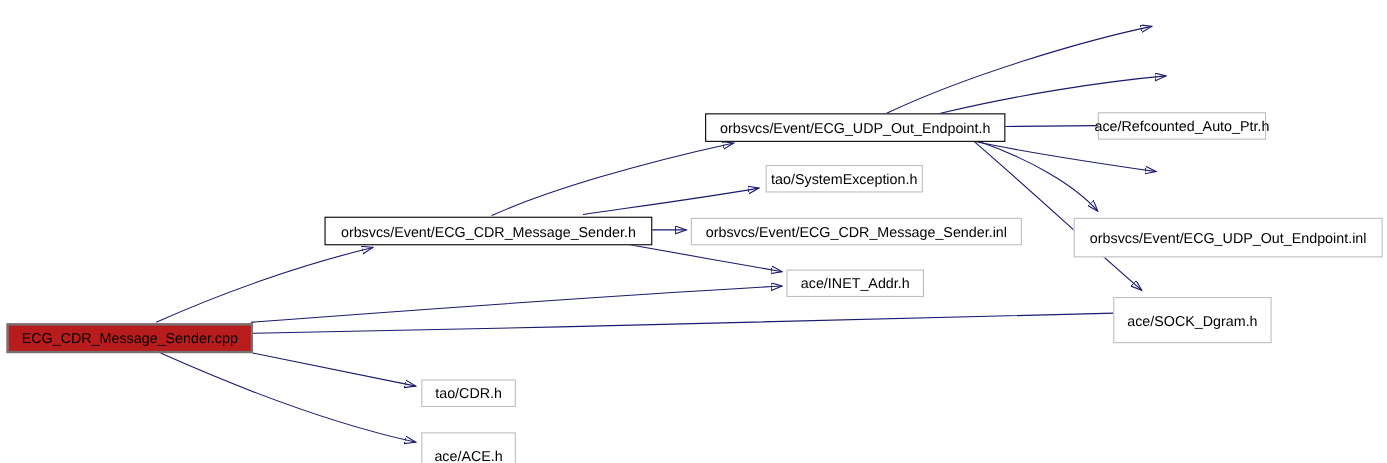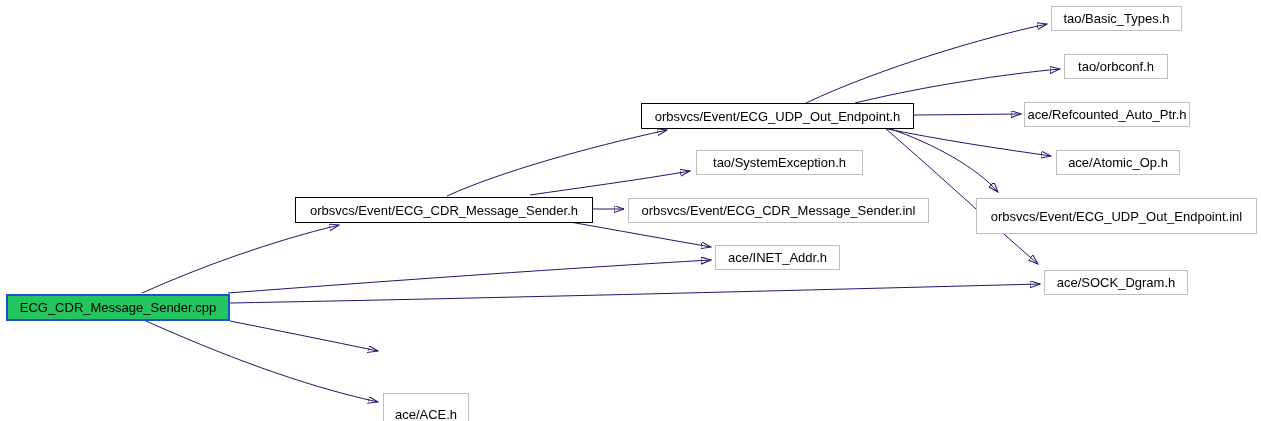--- a/index.html
+++ b/index.html
@@ -14,21 +14,21 @@
   svg.edges path{fill:none;stroke:#191970;stroke-width:1;}
   .node{
     position:absolute;
     box-sizing:border-box;
     display:flex;align-items:center;justify-content:center;
     font-size:13px;line-height:1;color:#000000;
     background:#ffffff;border:1px solid #bebebe;
     white-space:nowrap;
   }
   .node.internal{border:1px solid #000000;}
-  .node.root{border:2px solid #1d4ed8;background:#22c55e;}
+  .node.root{border:2px solid #737373;background:#b91c1c;}
 </style>
 </head>
 <body>
 
 <div class="canvas">
 
   <svg class="edges" viewBox="0 0 1261 421" xmlns="http://www.w3.org/2000/svg">
     <defs>
       <marker id="arrow" markerWidth="11" markerHeight="8" refX="10" refY="3.5" orient="auto" markerUnits="userSpaceOnUse">
         <path d="M0,0 L10,3.5 L0,7 Z" fill="#191970" stroke="none"></path>
@@ -50,34 +50,32 @@
     <path d="M 888,128 C 935,144 977,168 998,192" marker-end="url(#arrow)"></path>
     <path d="M 886,129 C 945,180 985,218 1038,264" marker-end="url(#arrow)"></path>
   </svg>
 
   <div class="node root" style="left:6px;top:294px;width:224px;height:27px">ECG_CDR_Message_Sender.cpp</div>
 
   <div class="node internal" style="left:295px;top:197px;width:298px;height:26px">orbsvcs/Event/ECG_CDR_Message_Sender.h</div>
 
   <div class="node internal" style="left:641px;top:103px;width:273px;height:26px">orbsvcs/Event/ECG_UDP_Out_Endpoint.h</div>
 
-  <div class="node" style="left:1051px;top:6px;width:131px;height:25px">tao/Basic_Types.h</div>
 
-  <div class="node" style="left:1064px;top:54px;width:104px;height:25px">tao/orbconf.h</div>
 
-  <div class="node" style="left:1024px;top:102px;width:166px;height:25px">ace/Refcounted_Auto_Ptr.h</div>
+  <div class="node" style="left:998px;top:102px;width:153px;height:25px">ace/Refcounted_Auto_Ptr.h</div>
 
-  <div class="node" style="left:1056px;top:150px;width:124px;height:25px">ace/Atomic_Op.h</div>
 
   <div class="node" style="left:976px;top:198px;width:281px;height:36px">orbsvcs/Event/ECG_UDP_Out_Endpoint.inl</div>
 
-  <div class="node" style="left:696px;top:150px;width:167px;height:25px">tao/SystemException.h</div>
+  <div class="node" style="left:696px;top:150px;width:143px;height:25px">tao/SystemException.h</div>
 
   <div class="node" style="left:628px;top:198px;width:301px;height:25px">orbsvcs/Event/ECG_CDR_Message_Sender.inl</div>
 
   <div class="node" style="left:715px;top:245px;width:125px;height:25px">ace/INET_Addr.h</div>
 
-  <div class="node" style="left:1044px;top:270px;width:144px;height:25px">ace/SOCK_Dgram.h</div>
+  <div class="node" style="left:1012px;top:270px;width:144px;height:42px">ace/SOCK_Dgram.h</div>
 
+  <div class="node" style="left:383px;top:345px;width:86px;height:25px">tao/CDR.h</div>
 
   <div class="node" style="left:383px;top:393px;width:86px;height:42px">ace/ACE.h</div>
 
 </div>
 
 </body></html>

